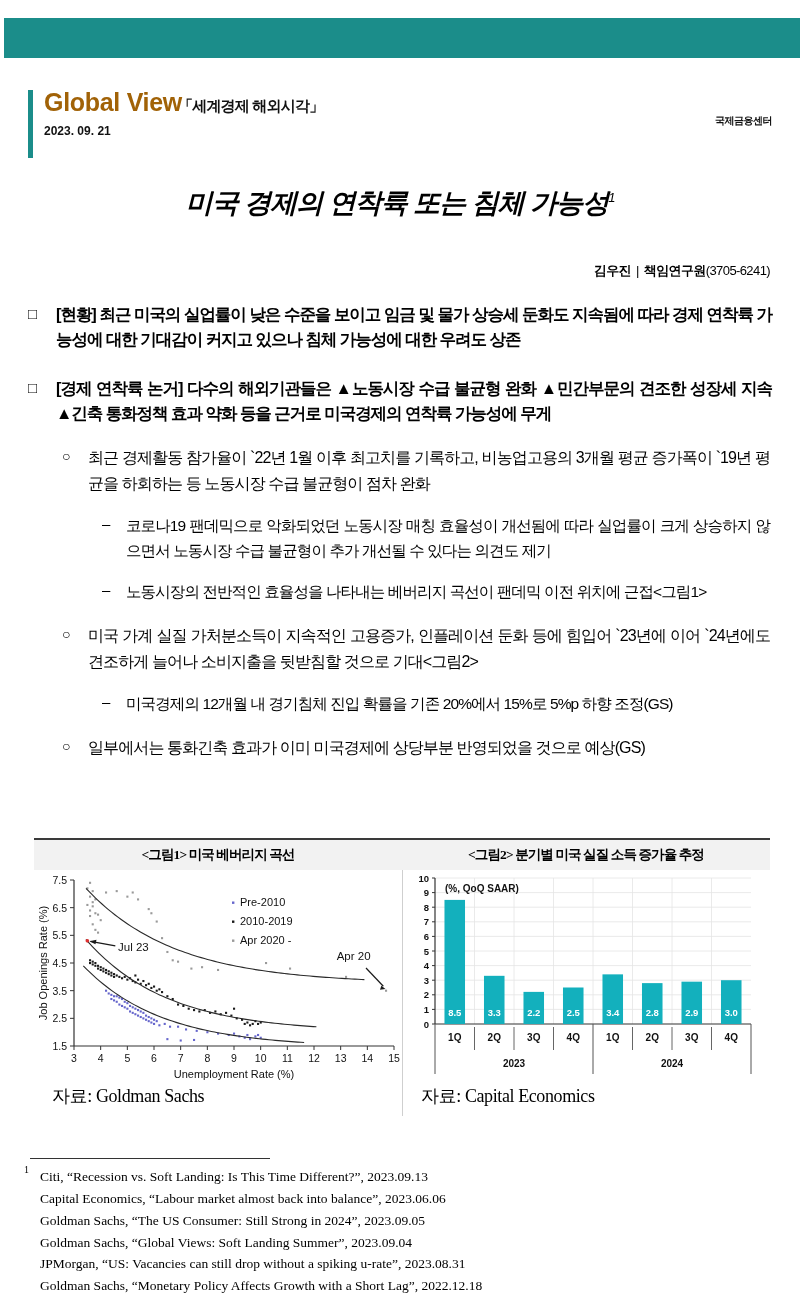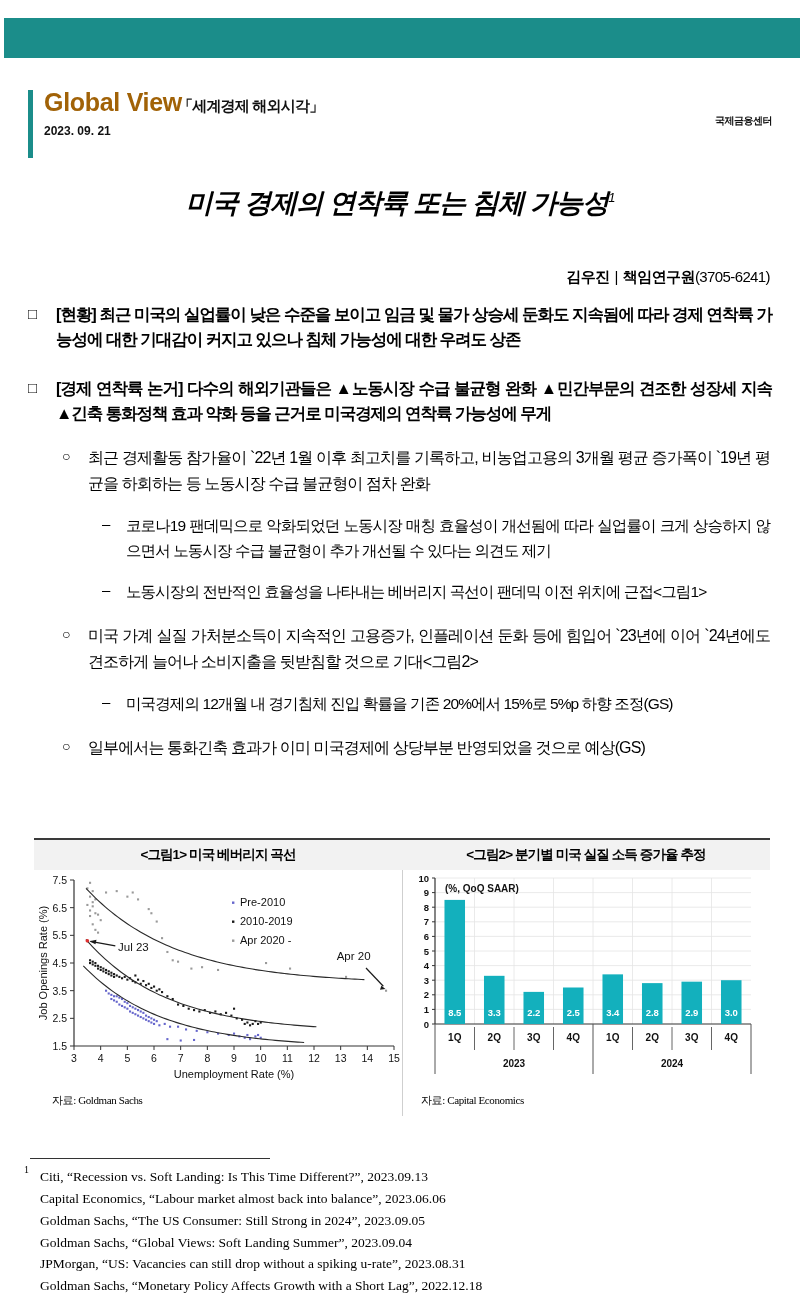--- a/index.html
+++ b/index.html
@@ -12,44 +12,44 @@
   .mast-accent{position:absolute;left:28px;top:2px;width:5px;height:68px;background:#1b8d8a;}
   .mast-gv{position:absolute;left:44px;top:0px;font-size:25px;font-weight:bold;color:#a16207;letter-spacing:-0.3px;}
   .mast-sub{position:absolute;left:178px;top:9px;font-size:15px;font-weight:bold;color:#111;letter-spacing:-0.8px;}
   .mast-date{position:absolute;left:44px;top:36px;font-size:12px;font-weight:bold;color:#111;letter-spacing:0px;}
   .mast-org{position:absolute;right:28px;top:26px;font-size:10px;font-weight:bold;color:#111;letter-spacing:-0.5px;}
 
   
   .doc-title{position:absolute;left:0;top:185px;width:800px;text-align:center;font-size:27px;font-weight:bold;letter-spacing:-1px;font-style:italic;}
   .doc-title sup{font-size:13px;font-weight:normal;vertical-align:super;}
 
-  .byline{position:absolute;right:30px;top:268px;font-size:15px;font-weight:bold;letter-spacing:-0.6px;}
+  .byline{position:absolute;right:30px;top:262px;font-size:13px;font-weight:bold;letter-spacing:-0.6px;}
   .byline .sep{font-weight:normal;padding:0 5px;}
   .byline .phone{font-weight:normal;}
 
   
   .body{position:absolute;left:0;top:302px;width:800px;}
   .lv1{position:relative;margin:0 28px 0 26px;padding-left:30px;font-size:16.5px;font-weight:bold;line-height:1.52;letter-spacing:-1.05px;text-align:justify;}
   .lv1 .mk{position:absolute;left:2px;top:1px;font-size:15px;font-weight:normal;}
   .lv1.gap{margin-top:24px;}
 
   .lv2{position:relative;margin:19px 30px 0 62px;padding-left:26px;font-size:16px;line-height:1.62;letter-spacing:-0.9px;text-align:justify;}
   .lv2 .mk{position:absolute;left:0px;top:0px;font-size:14px;}
 
   .lv3{position:relative;margin:16px 30px 0 100px;padding-left:26px;font-size:15.5px;line-height:1.62;letter-spacing:-0.9px;text-align:justify;}
   .lv3 .mk{position:absolute;left:2px;top:-1px;font-size:15px;}
 
   
   .figwrap{position:absolute;left:34px;top:838px;width:736px;height:276px;border-top:2px solid #3a3a3a;}
   .fighead{display:flex;height:30px;background:#f2f2f2;}
-  .fighead .cell{flex:1;display:flex;align-items:center;justify-content:center;font-size:13.5px;font-weight:bold;letter-spacing:-0.9px;}
+  .fighead .cell{flex:1;display:flex;align-items:center;justify-content:center;font-size:13.5px;font-weight:bold;letter-spacing:-0.9px;font-family:Liberation Serif, serif;}
   .figbody{display:flex;height:246px;}
   .figcol{flex:1;position:relative;}
   .figcol.left{border-right:1px solid #cfcfcf;}
-  .figsrc{position:absolute;bottom:8px;left:18px;font-size:11px;font-family:"Liberation Serif","DejaVu Serif",serif;letter-spacing:-0.4px;}
+  .figsrc{position:absolute;bottom:8px;left:18px;font-size:18px;font-family:"Liberation Serif","DejaVu Serif",serif;letter-spacing:-0.4px;}
 
   svg{display:block;}
 
   
   .fnrule{position:absolute;left:30px;top:1158px;width:240px;height:0;border-top:1px solid #333;}
   .footnotes{position:absolute;left:24px;top:1166px;width:720px;font-family:"Liberation Serif","DejaVu Serif",serif;font-size:13.5px;line-height:1.62;}
   .fn{position:relative;padding-left:16px;}
   .fn .num{position:absolute;left:0;top:-4px;font-size:10px;vertical-align:super;}
 </style>
 </head>

